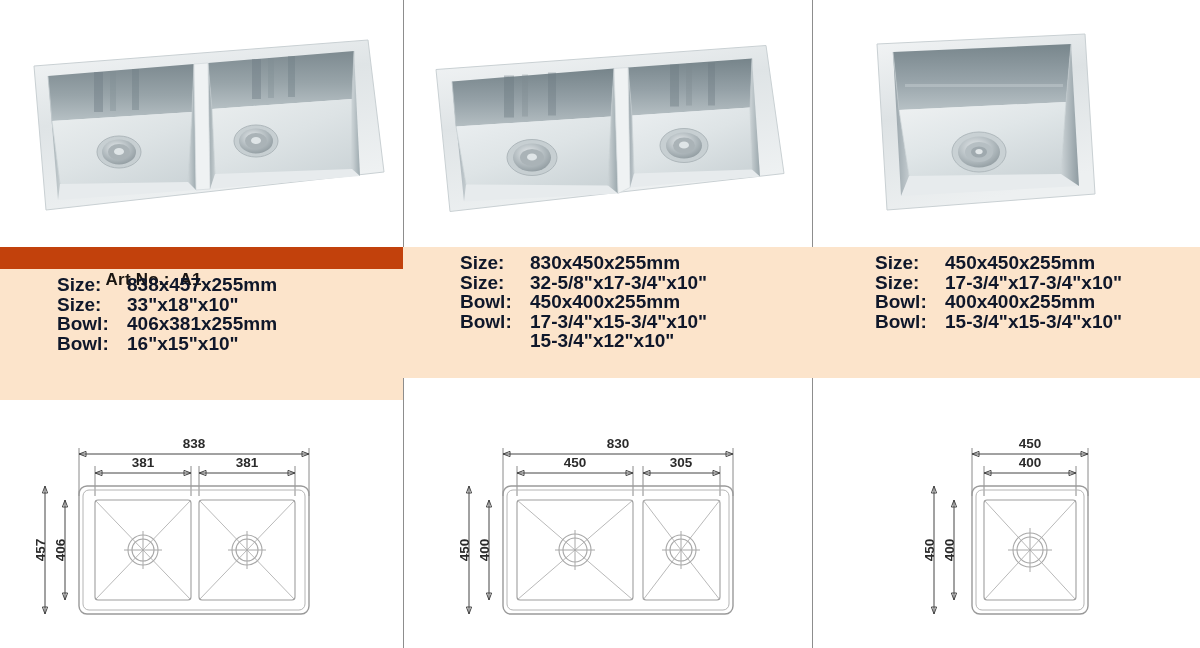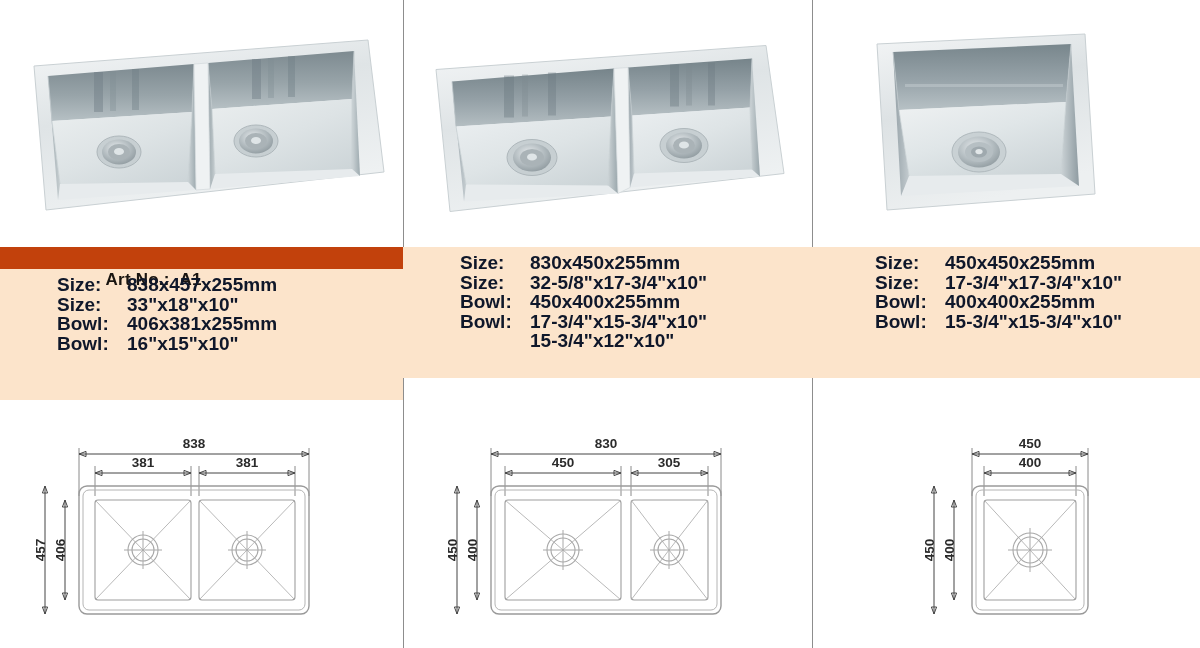--- a/index.html
+++ b/index.html
@@ -447,21 +447,21 @@
           </div>
           <div class="spec-row">
             <span class="spec-label"></span>
             <span class="spec-value">15-3/4"x12"x10"</span>
           </div>
         </div>
       </div>
     </div>
 
     <div class="draw-area">
-      <div class="draw-wrap" style="left:40px;">
+      <div class="draw-wrap" style="left:52px;">
         <svg width="310" height="205" viewBox="0 0 310 205">
 
           <line class="ext-line" x1="48" y1="30" x2="48" y2="78"></line>
           <line class="ext-line" x1="278" y1="30" x2="278" y2="78"></line>
           <line class="dim-line" x1="48" y1="36" x2="278" y2="36"></line>
           <path class="dim-line" d="M48,36 l7,-2.6 v5.2 z" fill="#444"></path>
           <path class="dim-line" d="M278,36 l-7,-2.6 v5.2 z" fill="#444"></path>
           <text class="dim-text" x="163" y="30" text-anchor="middle">830</text>
 
           <line class="ext-line" x1="62" y1="48" x2="62" y2="78"></line>

